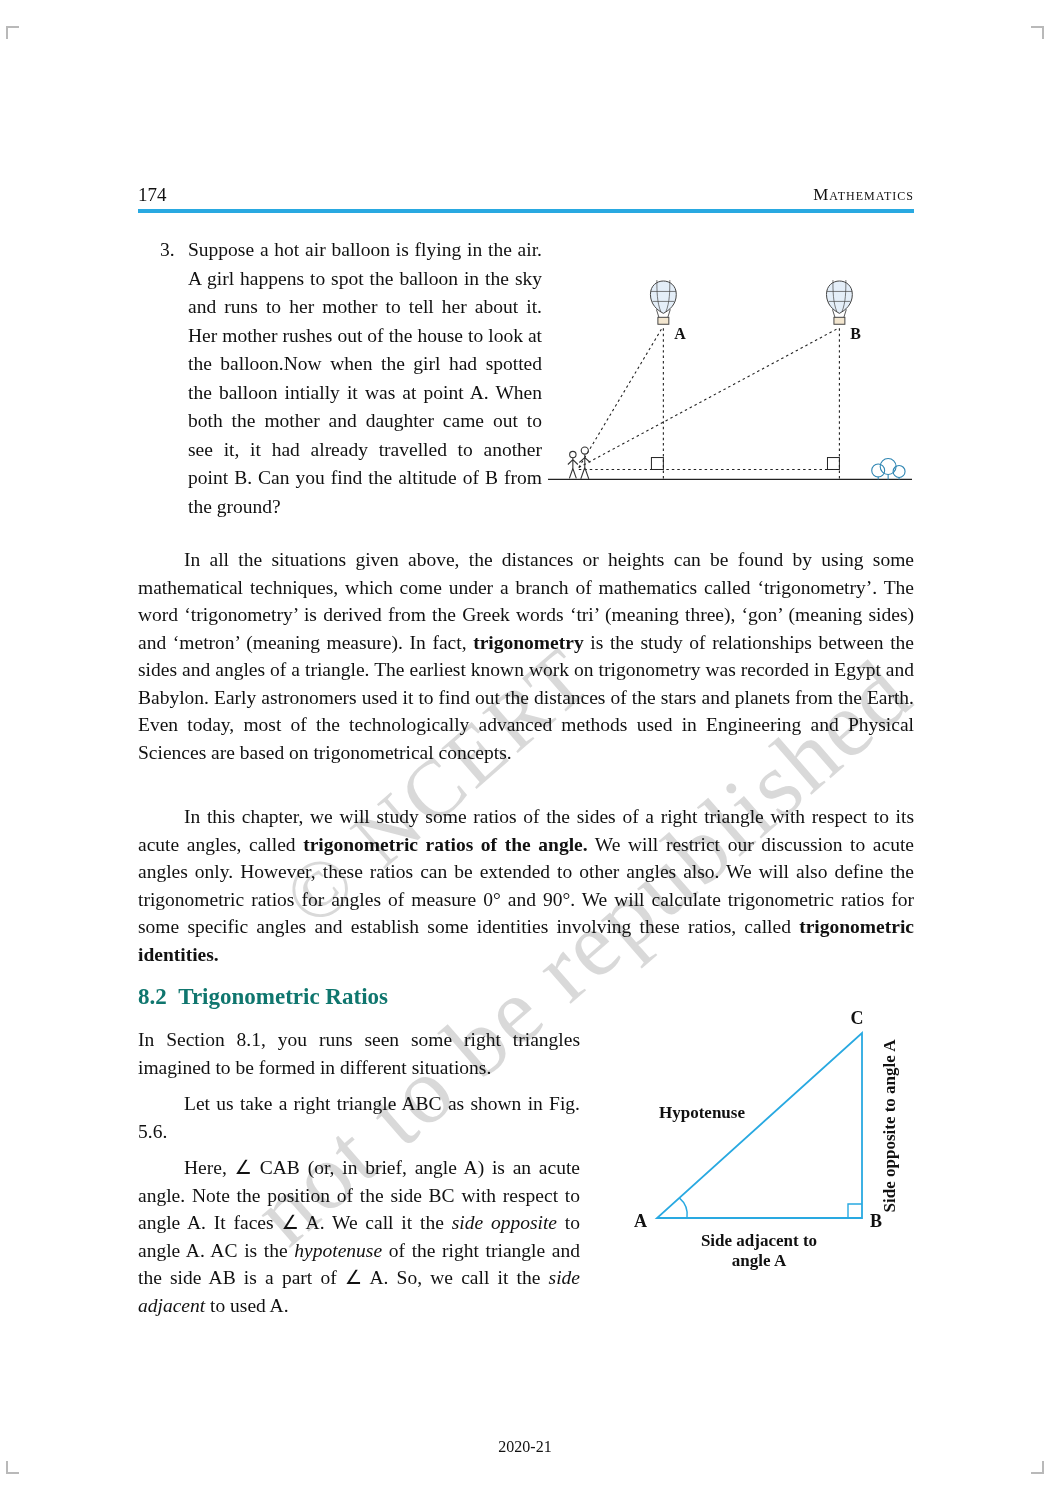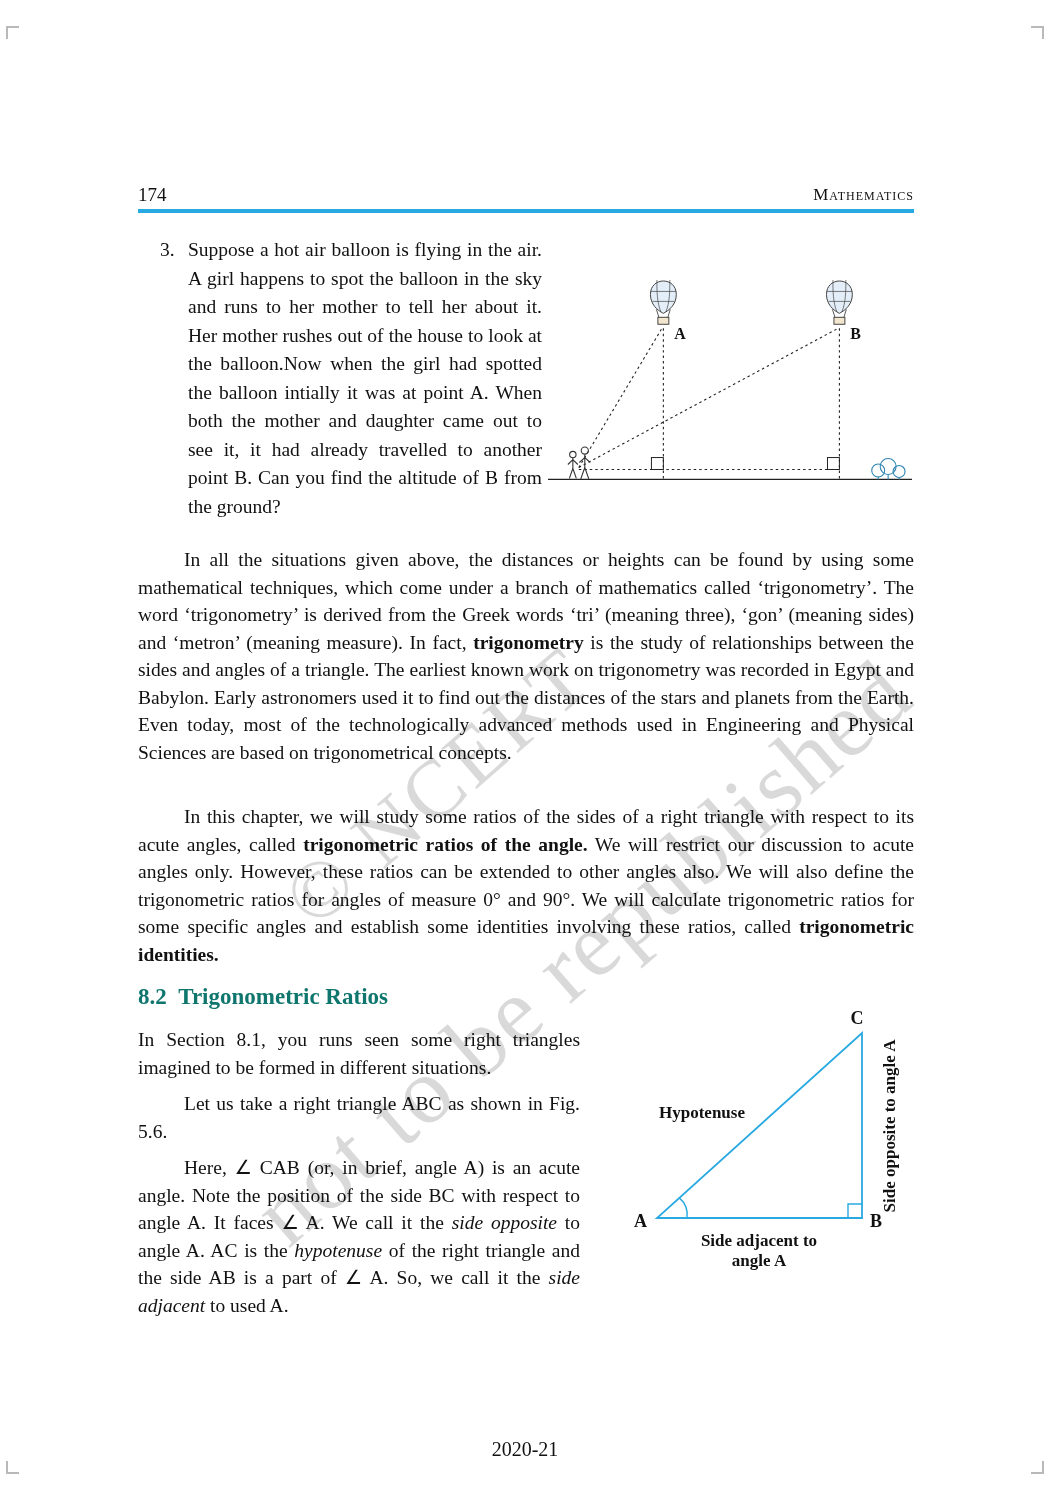--- a/index.html
+++ b/index.html
@@ -68,21 +68,21 @@
   .left-col { width:442px; }
   .left-col .body { margin-bottom:9px; }
   .fig84-fig { width:312px; margin-left:auto; margin-top:-18px; }
   .fig84-fig svg { display:block; width:312px; height:266px; }
 
   
   .fig-label { font:bold 16px "Liberation Serif", serif; fill:#111; }
   .vtx { font:bold 18px "Liberation Serif", serif; fill:#111; }
   .sidelab { font:bold 17px "Liberation Serif", serif; fill:#111; }
 
-  .page-footer { position:absolute; top:1438px; left:0; width:1050px; text-align:center; font-size:20px; }
+  .page-footer { position:absolute; top:1438px; left:0; width:1050px; text-align:center; font-size:16px; }
 </style>
 </head>
 <body>
 
 <div class="crop tl"></div>
 <div class="crop tr"></div>
 <div class="crop bl"></div>
 <div class="crop br"></div>
 
 <div class="watermark">

